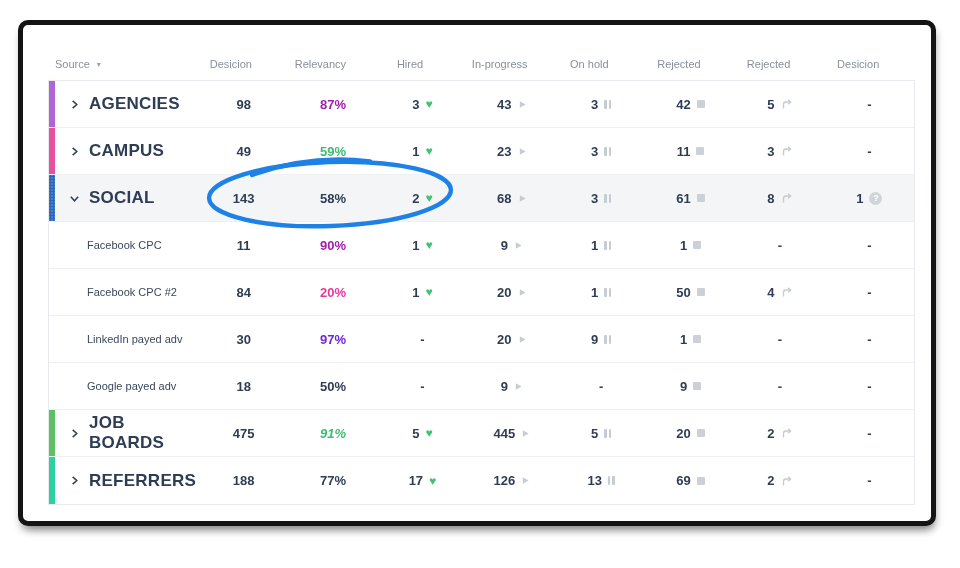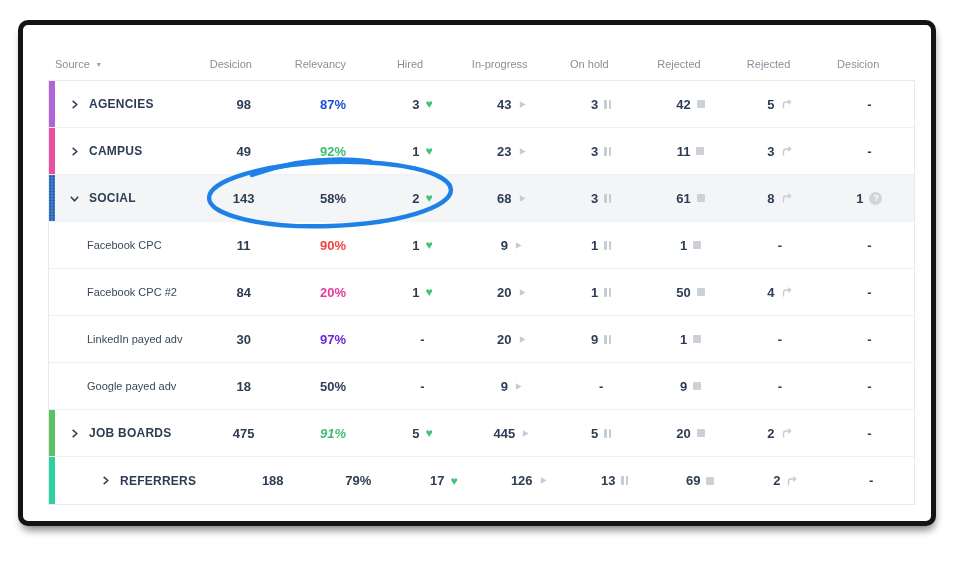--- a/index.html
+++ b/index.html
@@ -14,30 +14,30 @@
          display:grid; grid-template-columns:150px repeat(8,1fr);
          font-size:11px; color:#87909b; }
   .hc { text-align:center; }
   .hc.first { text-align:left; padding-left:19px; display:flex; align-items:center; }
   .sortt { font-size:8px; color:#9aa3ad; margin-left:7px; }
 
   .card { position:absolute; left:48px; top:80px; width:867px;
           border:1px solid #e7e9ec; background:#fff; }
   .row { position:relative; display:grid; grid-template-columns:150px repeat(8,1fr);
          height:47px; align-items:center; border-bottom:1px solid #eef0f2; background:#fff; }
-  .row:last-child { border-bottom:none;padding-left:31px; }
+  .row:last-child { border-bottom:none; }
   .row.hl { background:#f4f5f6; }
 
   .bar { position:absolute; left:0; top:0; bottom:0; width:6px; }
   .bar.dotted { background-image:radial-gradient(rgba(10,30,90,.28) 1px, transparent 1.3px);
                 background-size:3px 3px; }
 
   .src { display:flex; align-items:center; gap:9px; padding-left:20px; }
   .src.child { padding-left:38px; }
-  .gname { font-size:12px; font-weight:700; color:#2e3d54; letter-spacing:.25px; }
+  .gname { font-size:17px; font-weight:700; color:#2e3d54; letter-spacing:.25px; }
   .cname { font-size:11px; color:#3a485c; }
 
   .cell { display:flex; justify-content:center; align-items:center; gap:6px; }
   .num { font-size:13px; font-weight:700; color:#2e3d54; }
   .pct { font-size:13px; font-weight:700; }
 
   .chev { width:11px; height:11px; stroke:#2e3d54; stroke-width:1.6; fill:none; flex:none; }
   .heart { color:#3ec473; font-size:12px; line-height:1; }
   .play { width:9px; height:9px; fill:#c5ccd3; }
   .pause { display:inline-flex; gap:2px; }
@@ -77,21 +77,21 @@
     <div class="src">
       <svg class="chev" viewBox="0 0 12 12">
           <polyline points="4,2 8.5,6 4,10"></polyline>
         </svg>
       <span class="gname">AGENCIES</span>
     </div>
     <div class="cell">
         <span class="num">98</span>
       </div>
     <div class="cell">
-        <span class="pct" style="color: #1d4ed8;">87%</span>
+        <span class="pct" style="color: #a21caf;">87%</span>
       </div>
     <div class="cell">
         <span class="num">3</span>
         <span class="heart">♥</span>
       </div>
     <div class="cell">
         <span class="num">43</span>
         <svg class="play" viewBox="0 0 10 10">
           <polygon points="2,1.5 8.5,5 2,8.5"></polygon>
         </svg>
@@ -124,21 +124,21 @@
     <div class="src">
       <svg class="chev" viewBox="0 0 12 12">
           <polyline points="4,2 8.5,6 4,10"></polyline>
         </svg>
       <span class="gname">CAMPUS</span>
     </div>
     <div class="cell">
         <span class="num">49</span>
       </div>
     <div class="cell">
-        <span class="pct" style="color: rgb(62, 189, 114);">92%</span>
+        <span class="pct" style="color: rgb(62, 189, 114);">59%</span>
       </div>
     <div class="cell">
         <span class="num">1</span>
         <span class="heart">♥</span>
       </div>
     <div class="cell">
         <span class="num">23</span>
         <svg class="play" viewBox="0 0 10 10">
           <polygon points="2,1.5 8.5,5 2,8.5"></polygon>
         </svg>
@@ -215,21 +215,21 @@
   </div>
 
   <div class="row">
     <div class="src child">
       <span class="cname">Facebook CPC</span>
     </div>
     <div class="cell">
         <span class="num">11</span>
       </div>
     <div class="cell">
-        <span class="pct" style="color: #ef4444;">90%</span>
+        <span class="pct" style="color: #a21caf;">90%</span>
       </div>
     <div class="cell">
         <span class="num">1</span>
         <span class="heart">♥</span>
       </div>
     <div class="cell">
         <span class="num">9</span>
         <svg class="play" viewBox="0 0 10 10">
           <polygon points="2,1.5 8.5,5 2,8.5"></polygon>
         </svg>
@@ -420,21 +420,21 @@
     <div class="src">
       <svg class="chev" viewBox="0 0 12 12">
           <polyline points="4,2 8.5,6 4,10"></polyline>
         </svg>
       <span class="gname">REFERRERS</span>
     </div>
     <div class="cell">
         <span class="num">188</span>
       </div>
     <div class="cell">
-        <span class="pct" style="color: rgb(46, 61, 84);">79%</span>
+        <span class="pct" style="color: rgb(46, 61, 84);">77%</span>
       </div>
     <div class="cell">
         <span class="num">17</span>
         <span class="heart">♥</span>
       </div>
     <div class="cell">
         <span class="num">126</span>
         <svg class="play" viewBox="0 0 10 10">
           <polygon points="2,1.5 8.5,5 2,8.5"></polygon>
         </svg>

